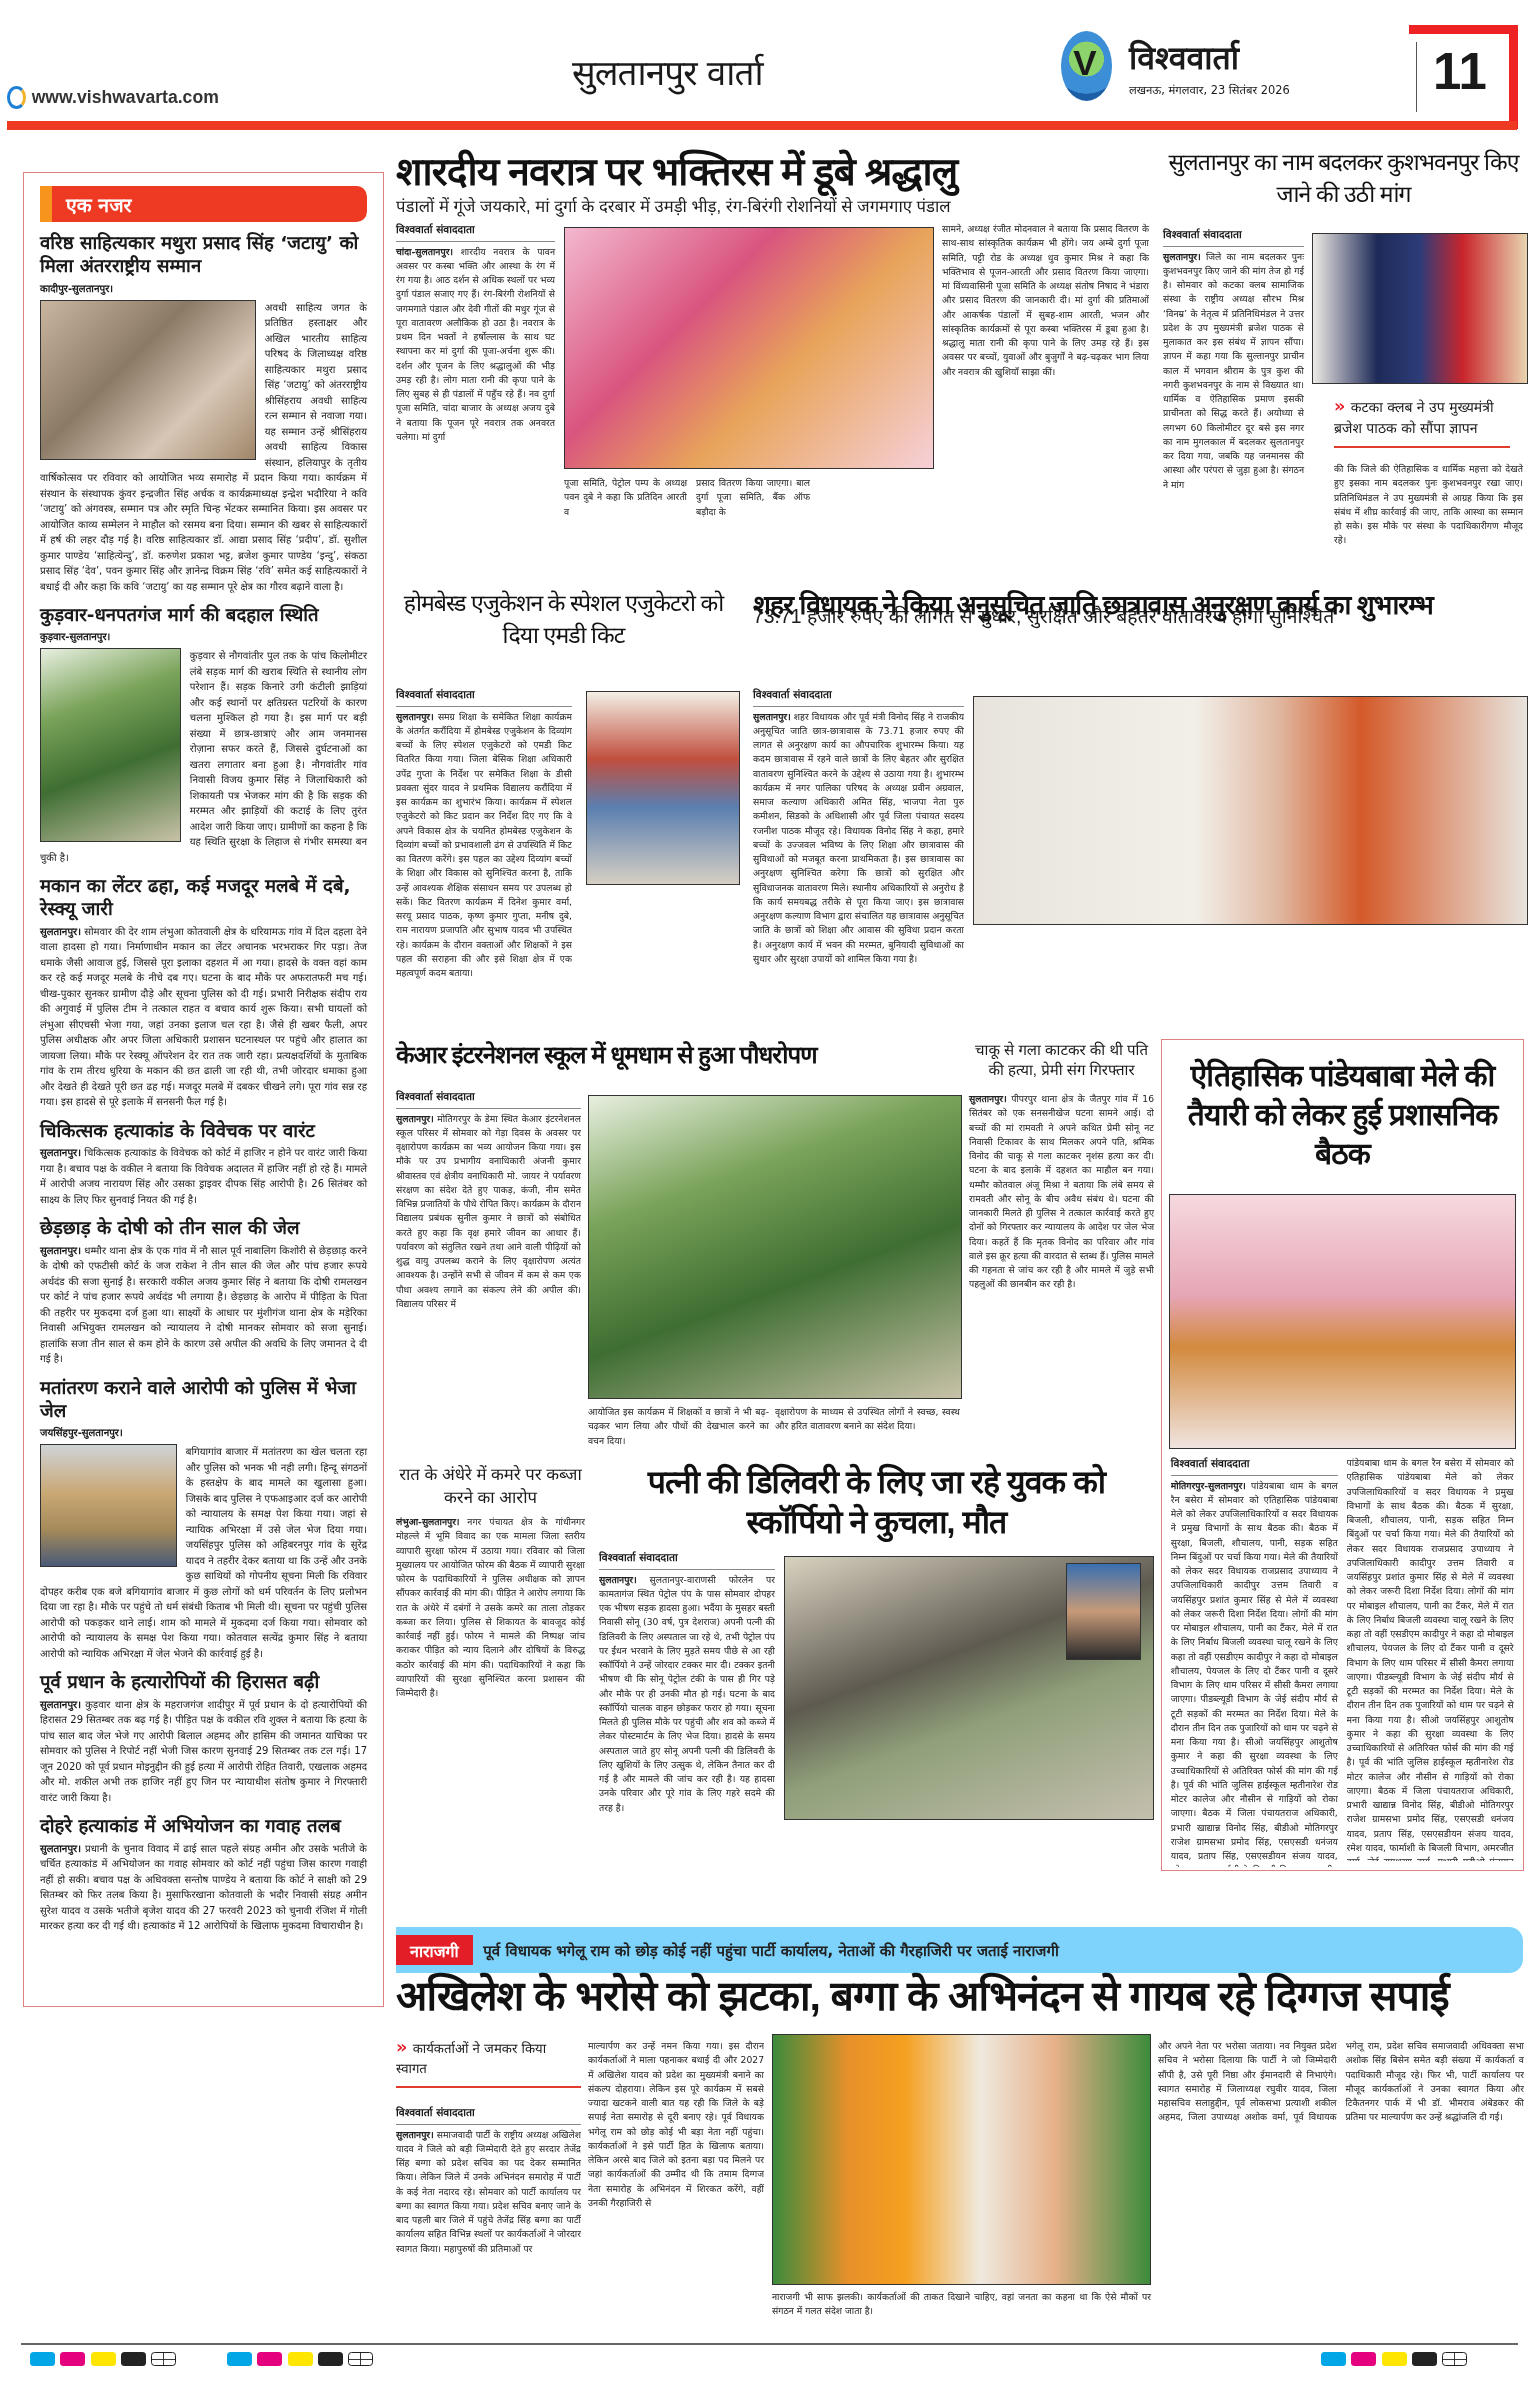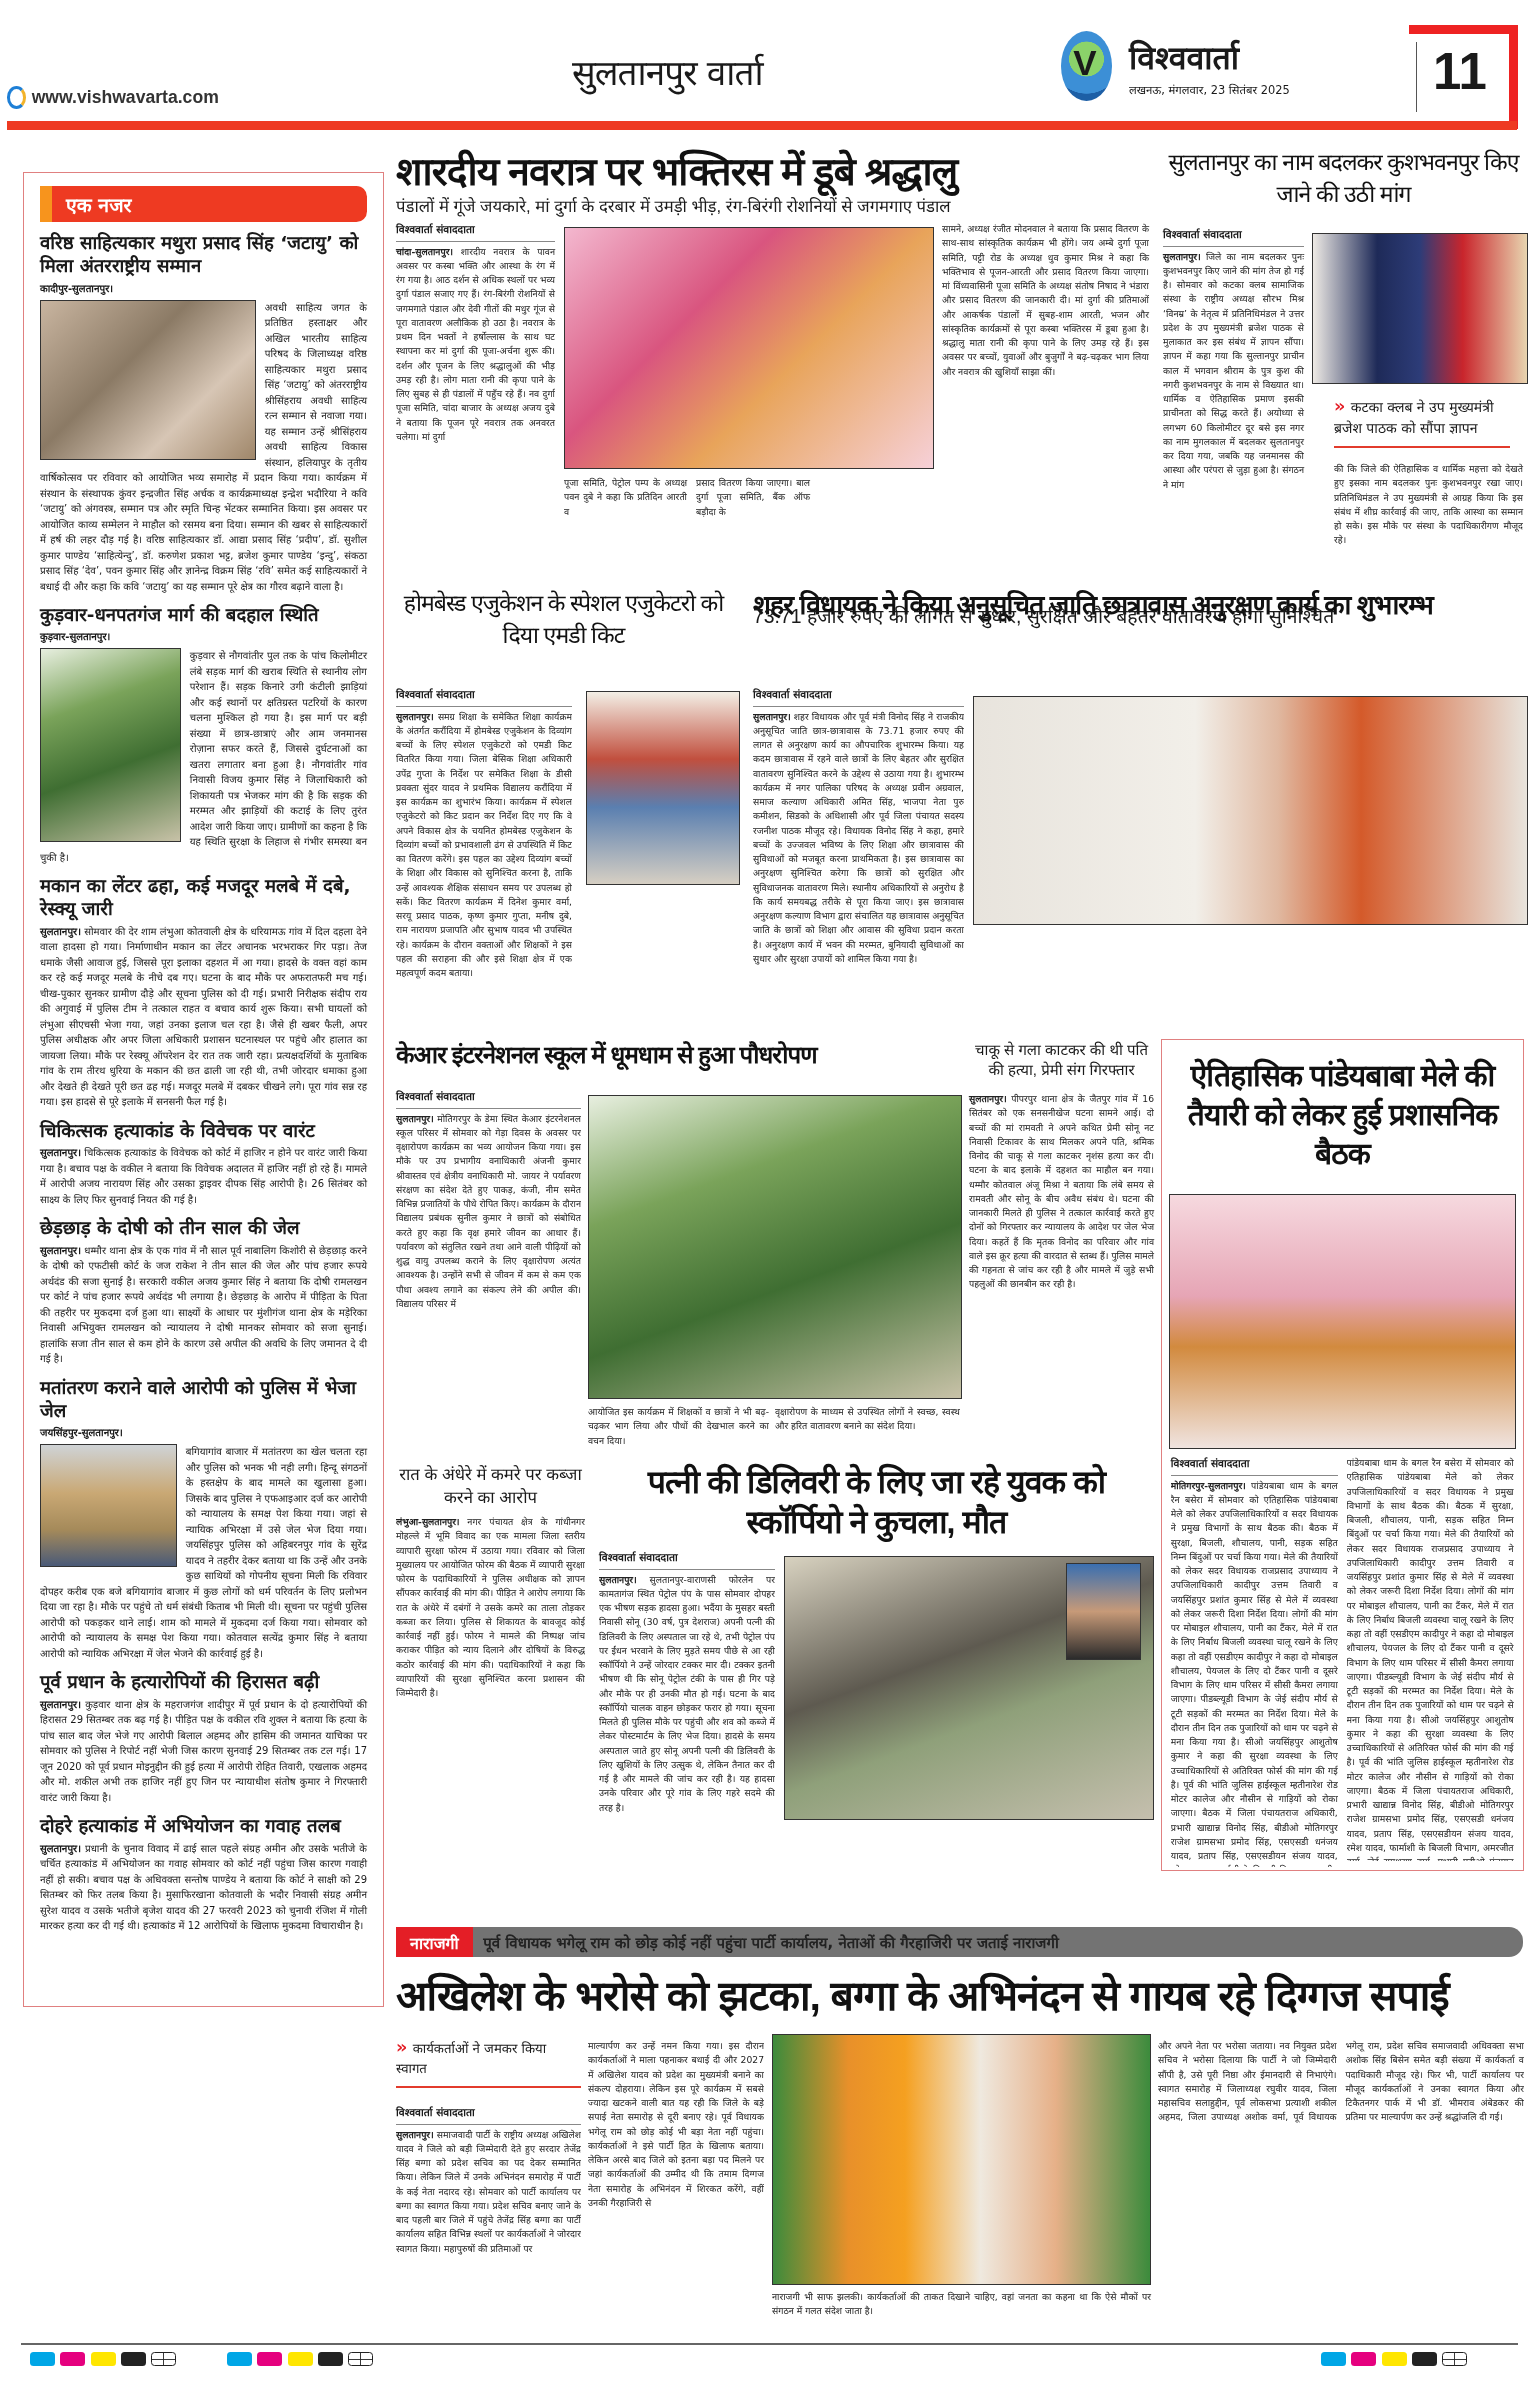--- a/index.html
+++ b/index.html
@@ -28,21 +28,21 @@
   .ph-green { background: linear-gradient(160deg,#e8efe0,#7aa35a 30%,#3f6e32 60%,#c8c2a8); border:0.9px solid #333; }
   .ph-pink { background: linear-gradient(135deg,#f3b8cf,#d9557f 35%,#e8a45a 60%,#f6d0d8); border:0.9px solid #333; }
   .ph-police { background: linear-gradient(180deg,#cfd3d6,#c9a874 40%,#a58a5a 70%,#4a5a78); border:0.9px solid #333; }
   .float-img { float:left; margin: 3.5px 8.8px 3.5px 0; }
 
   .h-main { font-family: "Liberation Sans", sans-serif; font-weight: bold; color:#111; letter-spacing:-0.9px; }
   .byline { font-size: 10.6px; font-weight: bold; border-bottom: 0.9px solid #888; padding-bottom: 5px; margin-bottom: 2.6px; }
   .col-txt { font-size: 9.2px; line-height: 1.55; text-align: justify; color:#222; }
   .col-txt b { font-weight:bold; }
 
-  .naraj { left: 396px; top: 1927px; width: 1127px; height: 30px; background:#737373; border-radius: 0 14px 14px 0; display:flex; align-items:center; }
+  .naraj { left: 396px; top: 1927px; width: 1127px; height: 46px; background:#7dd3fc; border-radius: 0 14px 14px 0; display:flex; align-items:center; }
   .naraj-tag { background:#e41e26; color:#fff; font-weight:bold; font-size: 16px; padding: 5.3px 14px; height:30px; }
   .naraj-txt { font-size: 15px; font-weight: bold; padding-left: 10.6px; color:#222; }
 
   .callout { font-size: 14px; line-height:1.35; border-bottom: 2.6px solid #e23b2c; padding-bottom: 8.8px;}
   .callout .chev { color:#e41e26; font-weight:bold; font-size:17.6px; margin-right:5.3px; }
   .boxed-red { border: 1.8px solid #e08080; }
   .foot-line { left: 21px; top: 2343px; width: 1497px; height: 1.8px; background:#666; }
   .regmark { display:flex; gap:5.3px; }
   .regmark span { width: 25px; height: 14px; border-radius: 3.5px; display:inline-block; }
   .reg-grid { border:0.9px solid #222; background: linear-gradient(#222,#222) center/0.9px 100% no-repeat, linear-gradient(#222,#222) center/100% 0.9px no-repeat, #fff; }
@@ -52,21 +52,21 @@
 
 <div class="abs hdr-url">
   <span class="ie-icon">e</span>
   <span>www.vishwavarta.com</span>
 </div>
 <div class="abs hdr-section">सुलतानपुर वार्ता</div>
 <div class="abs hdr-logo">
   <div class="logo-circle"></div>
   <div>
     <div class="logo-title">विश्ववार्ता</div>
-    <div class="logo-date">लखनऊ, मंगलवार, 23 सितंबर 2025</div>
+    <div class="logo-date">लखनऊ, मंगलवार, 23 सितंबर 2026</div>
   </div>
 </div>
 <div class="abs hdr-redtop"></div>
 <div class="abs hdr-redcorner"></div>
 <div class="abs hdr-page">11</div>
 <div class="abs hdr-bar"></div>
 
 <div class="abs left-col">
   <div class="eknazar">एक नजर</div>
   <div class="lc-block">

